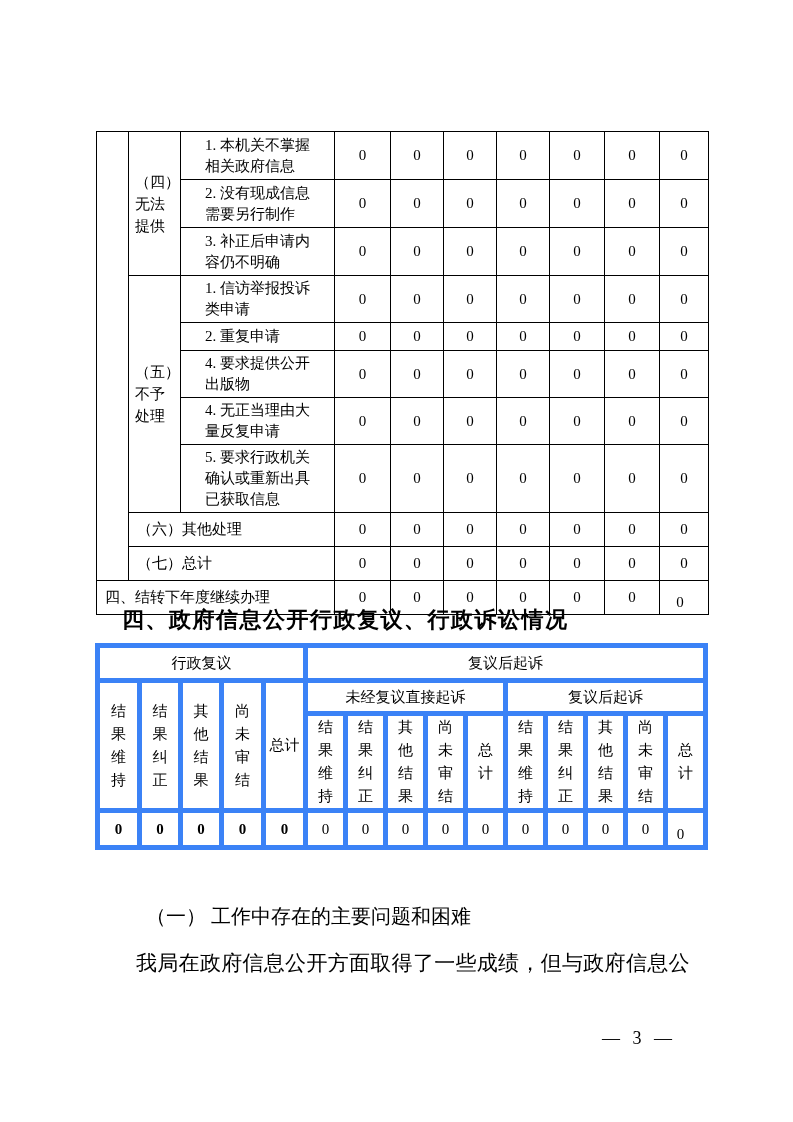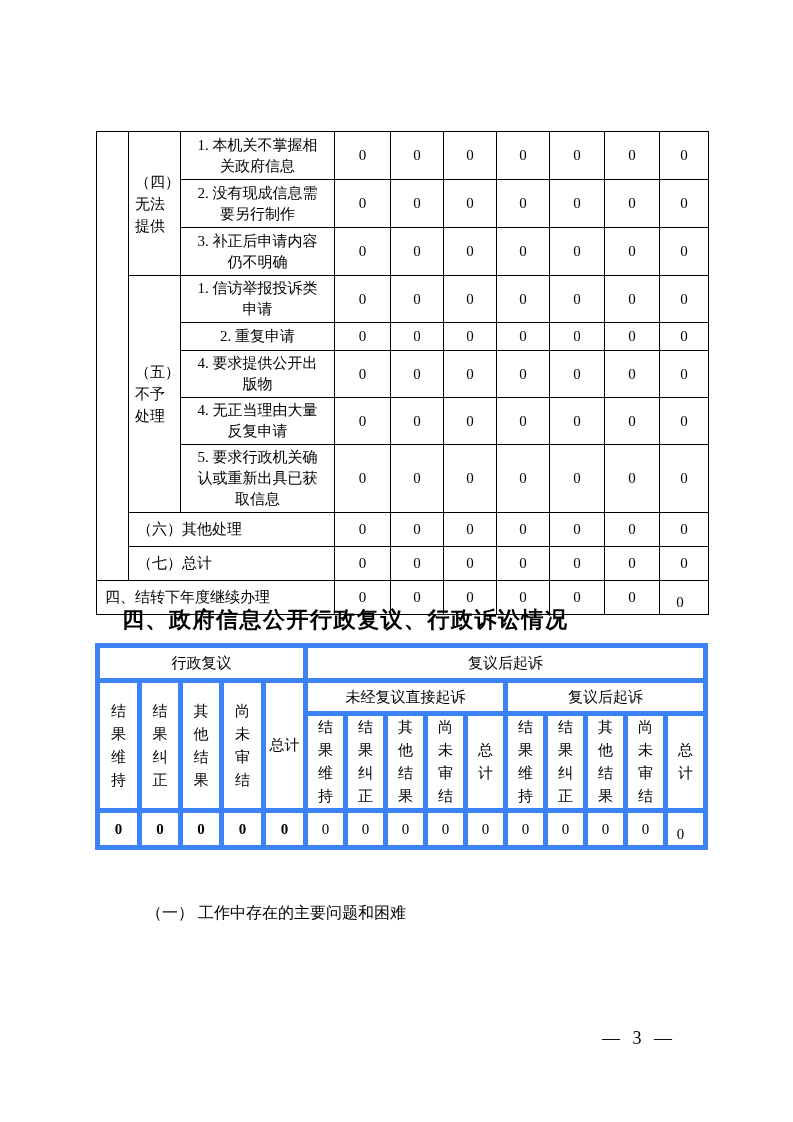--- a/index.html
+++ b/index.html
@@ -9,21 +9,21 @@
   }
   
   .t1{
     position:absolute; left:96px; top:131px; width:612px;
     border-collapse:collapse; table-layout:fixed;
   }
   .t1 td{
     border:1px solid #000; vertical-align:middle;
     font-size:15px; line-height:21px; padding:0;
   }
-  .t1 td.lbl{ text-align:center; padding:2px 16px; }
+  .t1 td.lbl{ text-align:left; padding:2px 24px; }
   .t1 td.grp{ text-align:left; padding:2px 1px 2px 6px; line-height:22px;}
   .t1 td.mrg{ text-align:left; padding:6px 8px; }
   .t1 td.v{ text-align:center; }
   
   .h-sans{
     position:absolute; font-family:"Liberation Sans", sans-serif;
     font-weight:bold; font-size:22px; letter-spacing:1.5px; white-space:nowrap;
   }
   
   .t2{
@@ -37,21 +37,21 @@
   .vt{
     display:inline-block; width:16px; word-break:break-all;
     line-height:23px; text-align:center;
   }
   .hz{ display:inline-block; line-height:normal; }
   .t2 td.v{ font-size:15px; }
   .t2 td.b{ font-weight:bold; }
   .low span{ position:relative; top:5px; left:-5px; display:inline-block;}
   .t1 .low span{ top:5px; left:-4px;}
   
-  .sub-kai{ position:absolute; font-size:16px; white-space:nowrap; }
+  .sub-kai{ position:absolute; font-size:20px; white-space:nowrap; }
   .para{ position:absolute; font-size:21px; letter-spacing:0.3px; white-space:nowrap; }
   .pageno{ position:absolute; font-size:18px; word-spacing:8px; white-space:nowrap; }
 </style>
 </head>
 <body>
 
 <div class="page">
 
   <table class="t1">
     <colgroup>
@@ -243,16 +243,17 @@
       <td class="v">0</td>
       <td class="v">0</td>
       <td class="v">0</td>
       <td class="v">0</td>
       <td class="v low"><span>0</span></td>
     </tr>
   </tbody>
     </table>
 
   <div class="sub-kai" style="left:146px; top:903px;">（一） 工作中存在的主要问题和困难</div>
+  <div class="para" style="left:136px; top:949px;">我局在政府信息公开方面取得了一些成绩，但与政府信息公</div>
 
   <div class="pageno" style="left:602px; top:1028px;">— 3 —</div>
 
 </div>
 
 </body></html>

